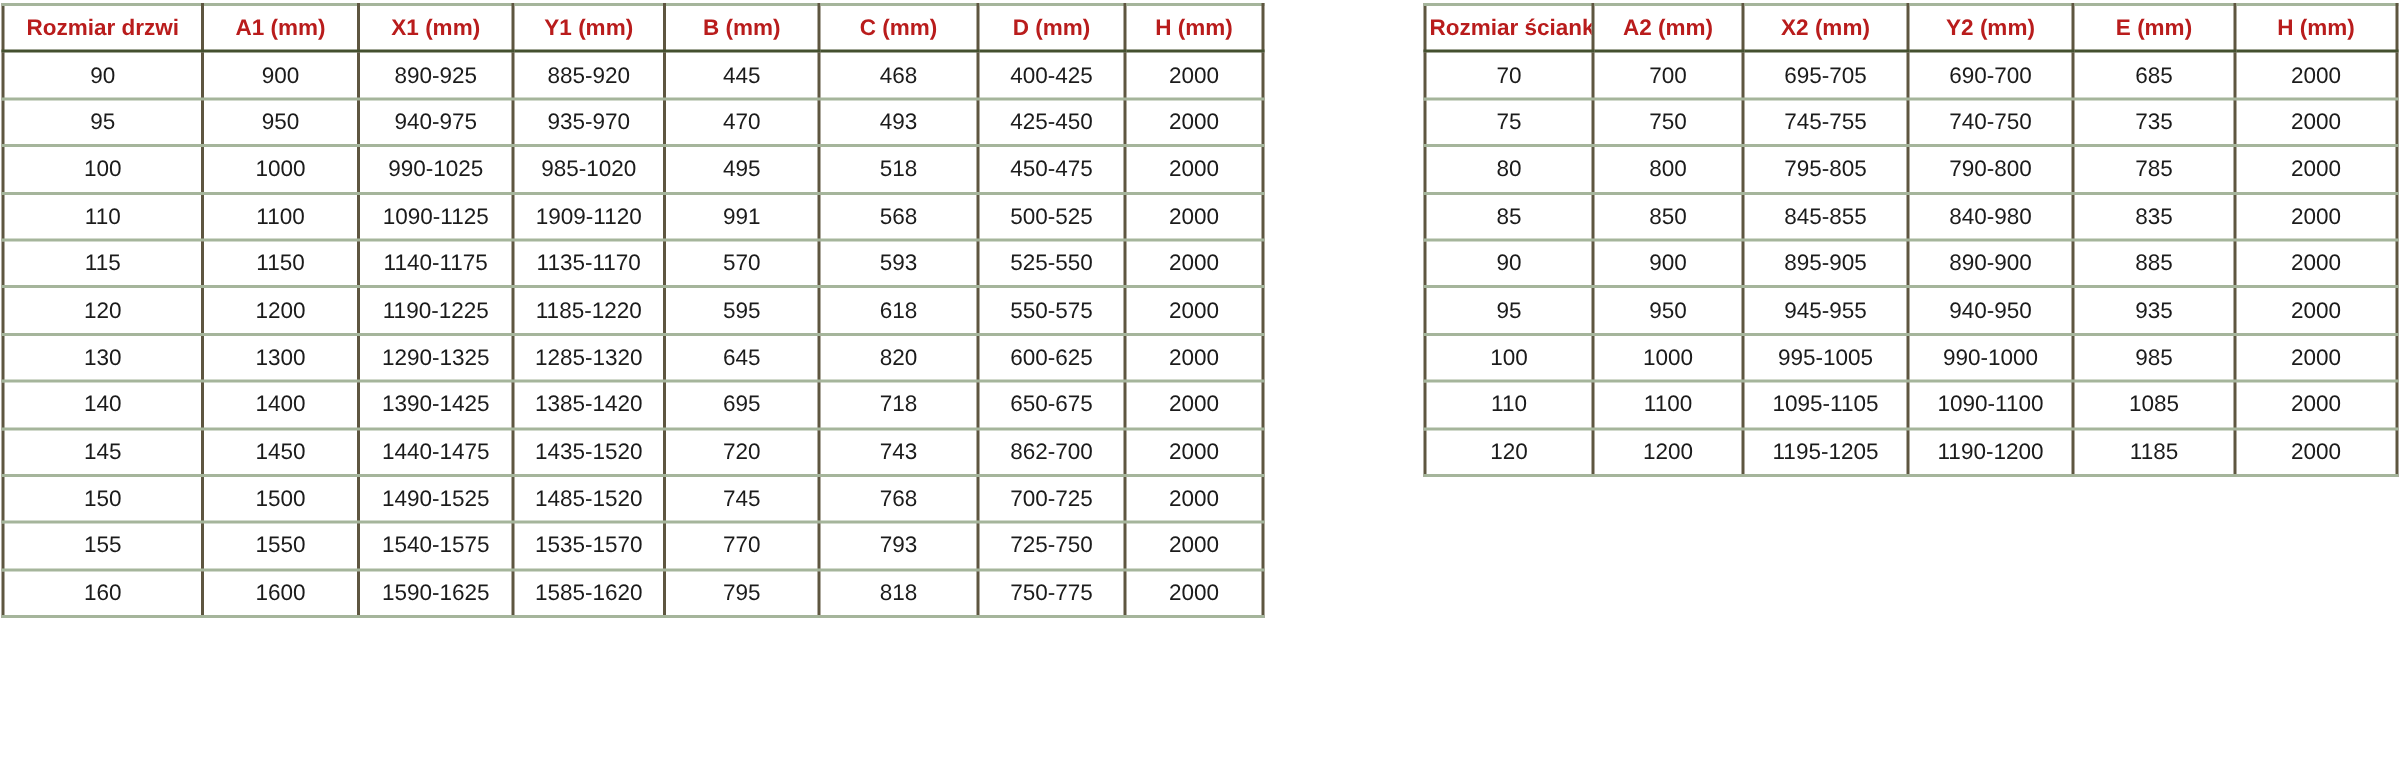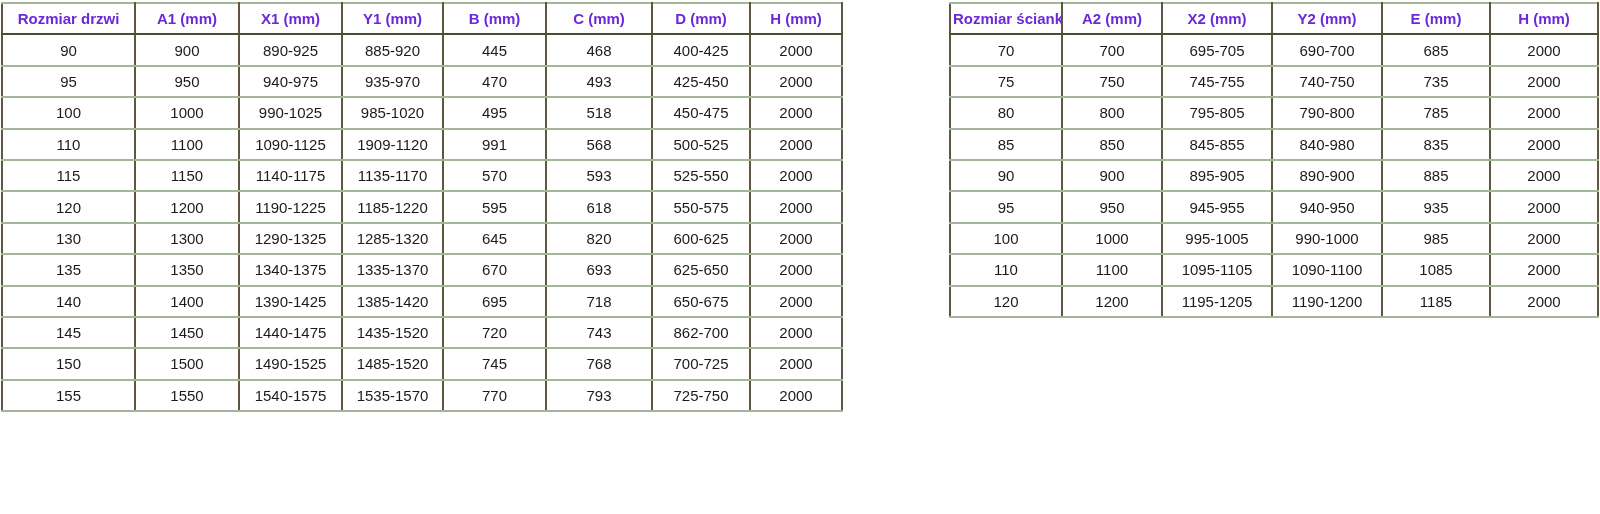--- a/index.html
+++ b/index.html
@@ -30,21 +30,21 @@
     vertical-align: middle;
     padding: 0 2px;
     height: 29.4px;
     font-size: 15px;
     color: #1b1b1b;
     white-space: nowrap;
     overflow: hidden;
   }
   .spec-table th {
     font-weight: bold;
-    color: #6d28d9;
+    color: #b91c1c;
     border-bottom: 2px solid #44502f;
   }
   #door-table { left: 1px; top: 2px; width: 840px; }
   #wall-table { left: 949px; top: 2px; width: 648px; }
 </style>
 </head>
 <body>
 
 <table id="door-table" class="spec-table">
   <colgroup>
@@ -134,30 +134,20 @@
         <td>130</td>
         <td>1300</td>
         <td>1290-1325</td>
         <td>1285-1320</td>
         <td>645</td>
         <td>820</td>
         <td>600-625</td>
         <td>2000</td>
       </tr>
       <tr>
-        <td>135</td>
-        <td>1350</td>
-        <td>1340-1375</td>
-        <td>1335-1370</td>
-        <td>670</td>
-        <td>693</td>
-        <td>625-650</td>
-        <td>2000</td>
-      </tr>
-      <tr>
         <td>140</td>
         <td>1400</td>
         <td>1390-1425</td>
         <td>1385-1420</td>
         <td>695</td>
         <td>718</td>
         <td>650-675</td>
         <td>2000</td>
       </tr>
       <tr>
@@ -181,20 +171,30 @@
         <td>2000</td>
       </tr>
       <tr>
         <td>155</td>
         <td>1550</td>
         <td>1540-1575</td>
         <td>1535-1570</td>
         <td>770</td>
         <td>793</td>
         <td>725-750</td>
+        <td>2000</td>
+      </tr>
+      <tr>
+        <td>160</td>
+        <td>1600</td>
+        <td>1590-1625</td>
+        <td>1585-1620</td>
+        <td>795</td>
+        <td>818</td>
+        <td>750-775</td>
         <td>2000</td>
       </tr>
     </tbody>
 </table>
 
 <table id="wall-table" class="spec-table">
   <colgroup>
     <col style="width:112px">
       <col style="width:100px">
       <col style="width:110px">

